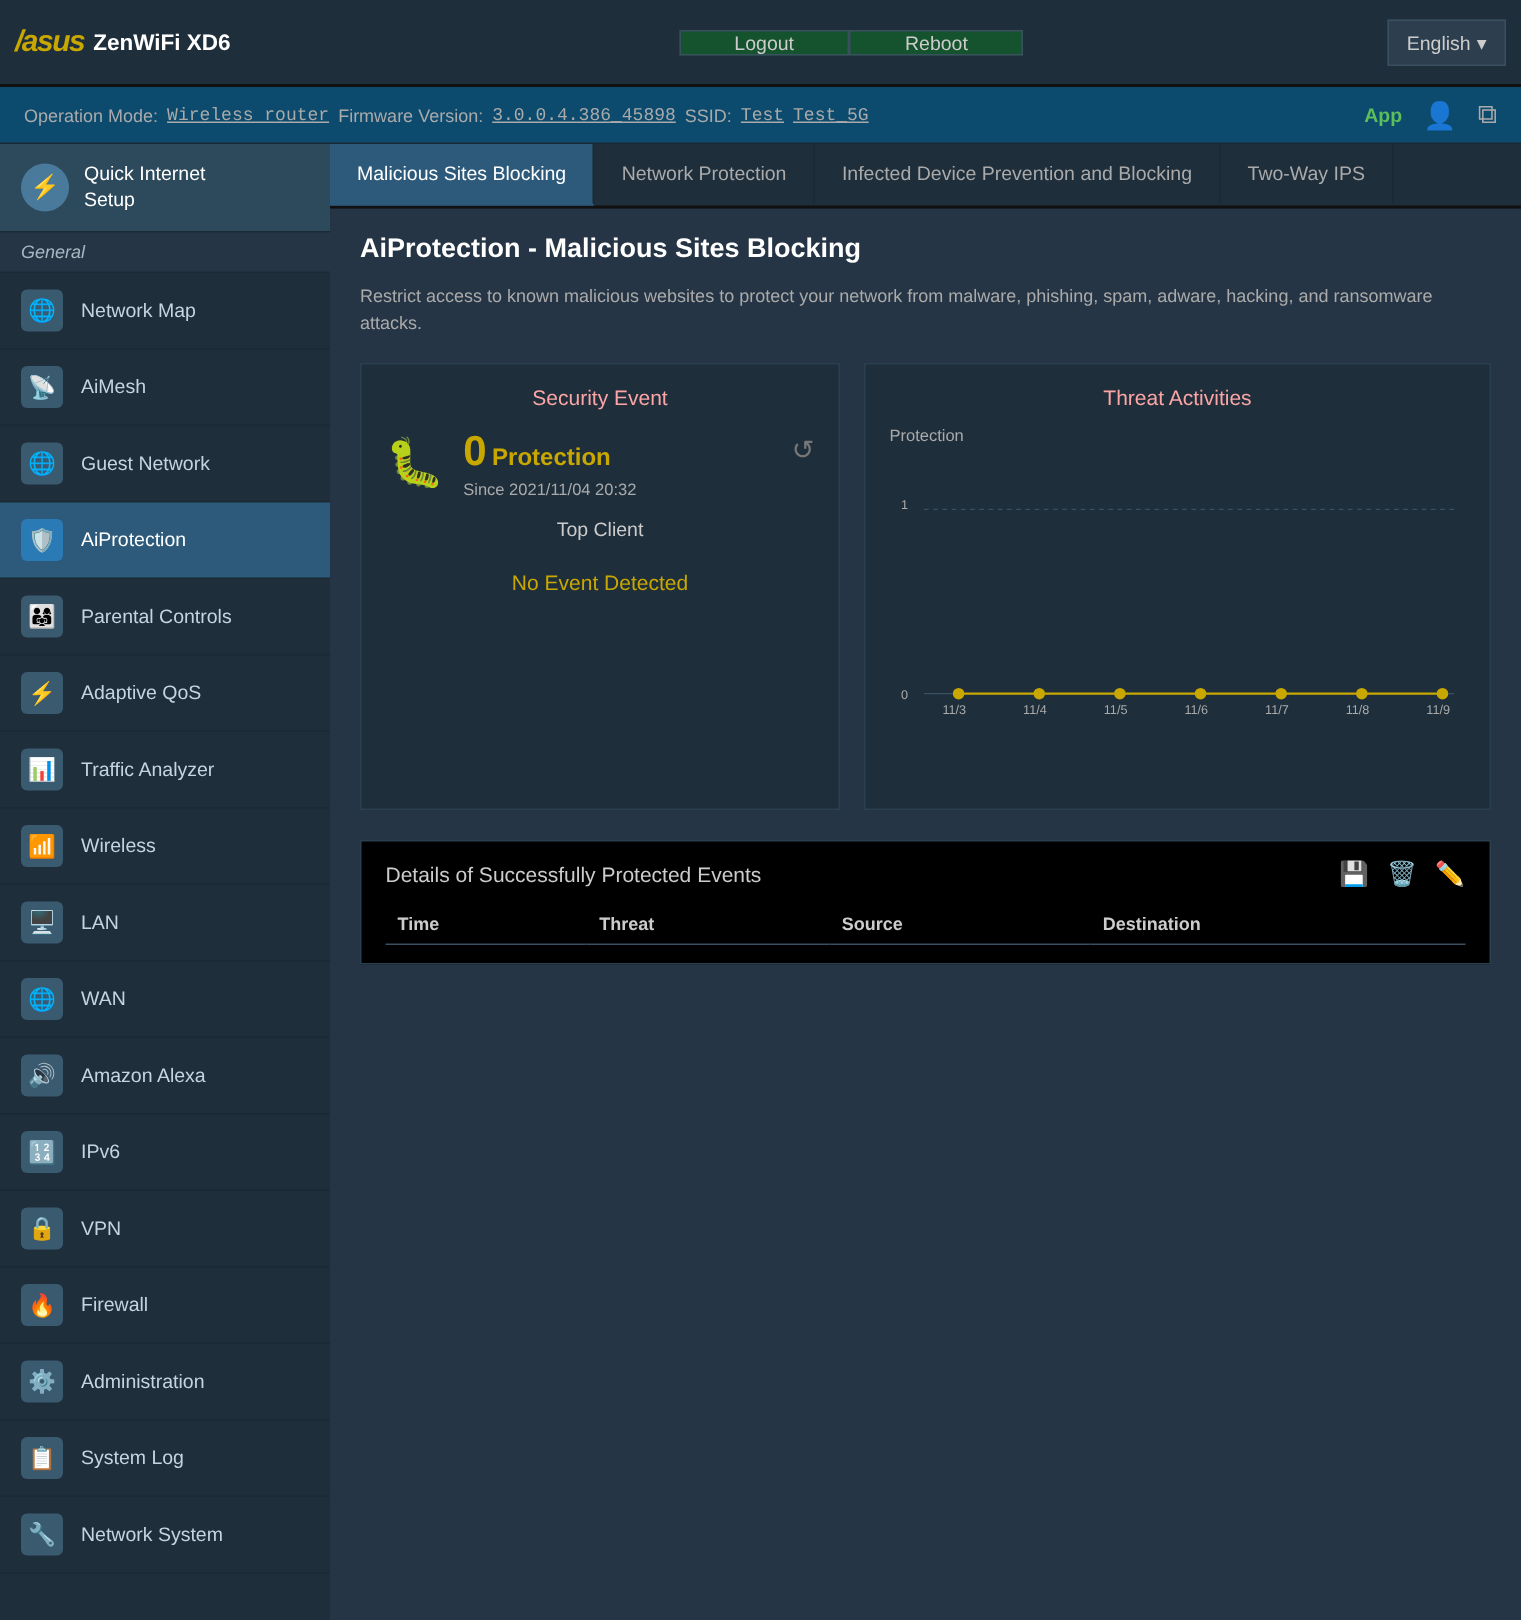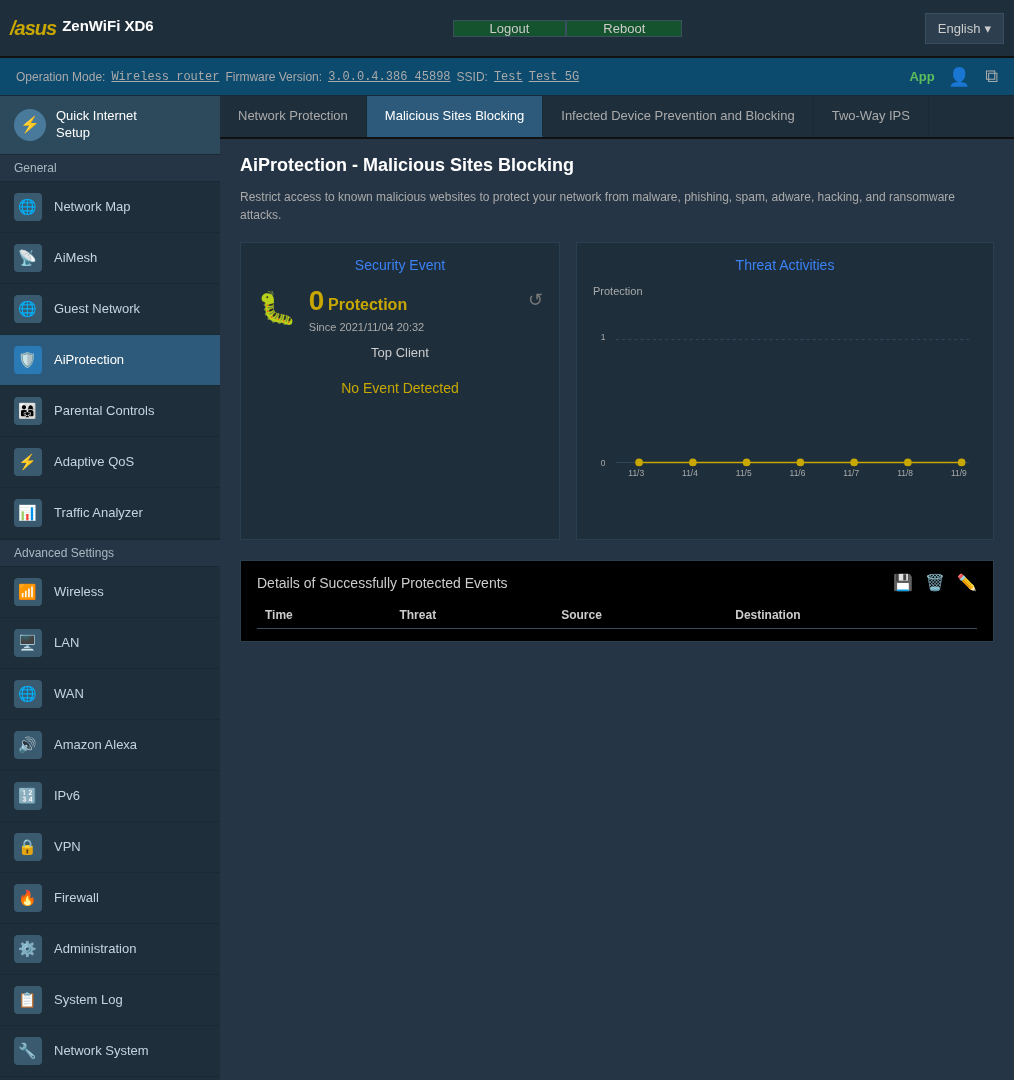--- a/index.html
+++ b/index.html
@@ -16,20 +16,21 @@
     .topbar {
       background: #1e2e3b;
       display: flex;
       align-items: center;
       height: 58px;
       padding: 0 10px;
       border-bottom: 2px solid #111;
     }
     .logo-area {
       display: flex;
+      align-items: center;
       gap: 6px;
       min-width: 200px;
     }
     .logo-asus {
       color: #c8a800;
       font-size: 20px;
       font-weight: 900;
       font-style: italic;
       letter-spacing: -1px;
     }
@@ -119,20 +120,21 @@
       display: flex; align-items: center; justify-content: center;
     }
     .sidebar-quick-text { color: #fff; font-size: 13px; line-height: 1.3; }
     .sidebar-section-label {
       background: #253545;
       color: #aab8c2;
       font-size: 12px;
       padding: 6px 14px;
       border-top: 1px solid #1a2a35;
       border-bottom: 1px solid #1a2a35;
+      font-style: italic;
     }
     .sidebar-item {
       display: flex;
       align-items: center;
       gap: 12px;
       padding: 11px 14px;
       cursor: pointer;
       color: #c5d5df;
       border-bottom: 1px solid #1a2a35;
       transition: background 0.15s;
@@ -203,21 +205,21 @@
       margin-bottom: 20px;
     }
     .security-event-panel {
       background: #1e2e3b;
       border: 1px solid #2a3f50;
       flex: 1;
       max-width: 320px;
       padding: 14px 16px;
     }
     .panel-title {
-      color: #3b82f6;
+      color: #fca5a5;
       font-size: 14px;
       text-align: center;
       margin-bottom: 12px;
     }
     .event-content {
       display: flex;
       align-items: flex-start;
       gap: 12px;
     }
     .bug-icon {
@@ -391,21 +393,20 @@
     </div>
     <div class="sidebar-item">
       <div class="sidebar-item-icon">⚡</div>
       <span class="sidebar-item-label">Adaptive QoS</span>
     </div>
     <div class="sidebar-item">
       <div class="sidebar-item-icon">📊</div>
       <span class="sidebar-item-label">Traffic Analyzer</span>
     </div>
 
-    <div class="sidebar-section-label">Advanced Settings</div>
 
     <div class="sidebar-item">
       <div class="sidebar-item-icon">📶</div>
       <span class="sidebar-item-label">Wireless</span>
     </div>
     <div class="sidebar-item">
       <div class="sidebar-item-icon">🖥️</div>
       <span class="sidebar-item-label">LAN</span>
     </div>
     <div class="sidebar-item">
@@ -439,25 +440,25 @@
     <div class="sidebar-item">
       <div class="sidebar-item-icon">🔧</div>
       <span class="sidebar-item-label">Network System</span>
     </div>
 
   </div>
 
   <div class="main">
 
     <div class="tabs">
+      <div class="tab active">
+        <span>Malicious Sites Blocking</span>
+      </div>
       <div class="tab">
         <span>Network Protection</span>
-      </div>
-      <div class="tab active">
-        <span>Malicious Sites Blocking</span>
       </div>
       <div class="tab">
         <span>Infected Device Prevention and Blocking</span>
       </div>
       <div class="tab">
         <span>Two-Way IPS</span>
       </div>
     </div>
 
     <div class="page-content">

